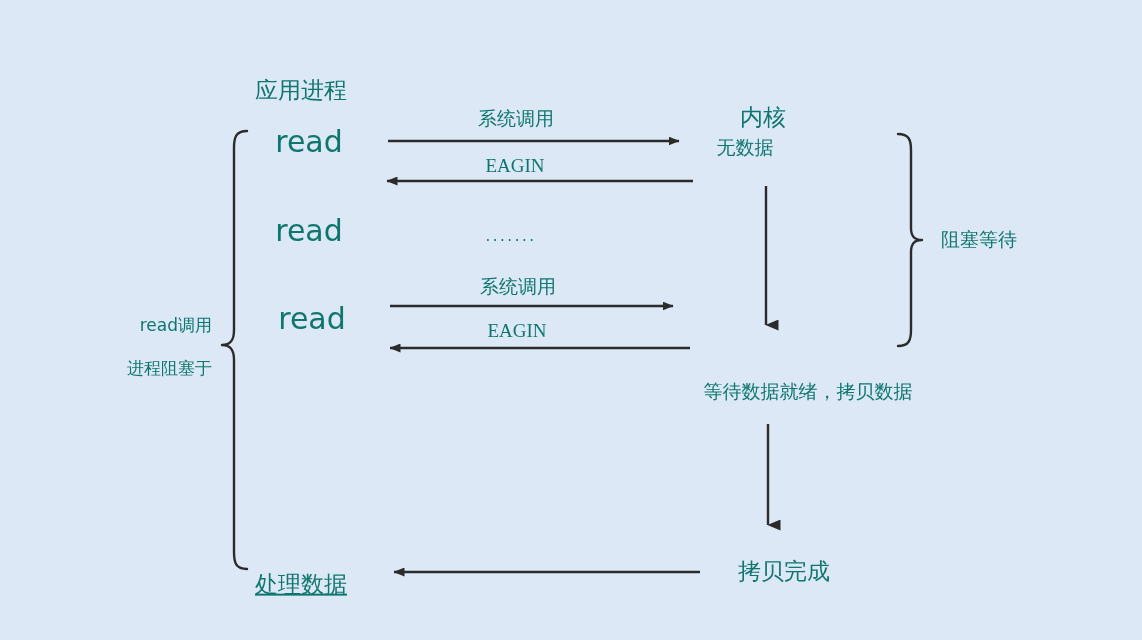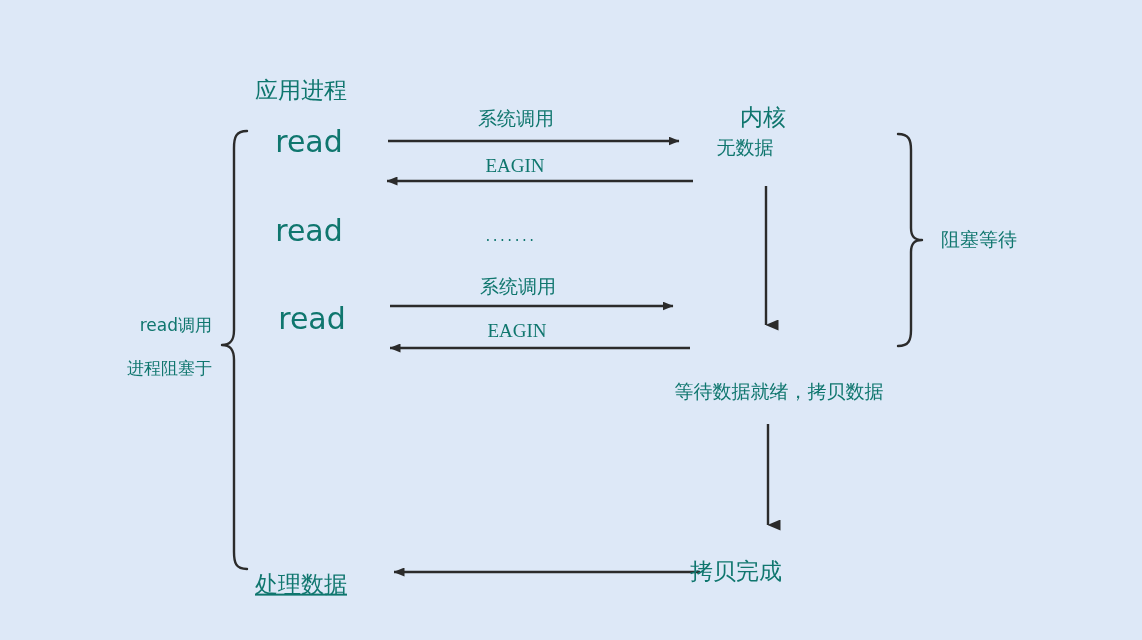--- a/index.html
+++ b/index.html
@@ -114,22 +114,22 @@
   <div class="lbl c t-head" style="left:301px; top:584px;text-decoration:underline;">处理数据</div>
 
   <div class="lbl r t-small" style="left:212px; top:347px;">
     <span>read调用</span><br>
     <span>进程阻塞于</span>
   </div>
 
   <div class="lbl l t-mid" style="left:941px; top:240px;">阻塞等待</div>
 
   <div class="lbl c t-mid" style="left:745px; top:148px;">无数据</div>
-  <div class="lbl c t-mid" style="left:779px; top:392px;text-align:right;">等待数据就绪，拷贝数据</div>
-  <div class="lbl c t-head" style="left:736px; top:571px;text-align:right;">拷贝完成</div>
+  <div class="lbl c t-mid" style="left:808px; top:392px;text-align:right;">等待数据就绪，拷贝数据</div>
+  <div class="lbl c t-head" style="left:784px; top:571px;text-align:right;">拷贝完成</div>
 
   <div class="lbl c t-mid" style="left:516px; top:119px;">系统调用</div>
   <div class="lbl c t-mid" style="left:515px; top:166px;">EAGIN</div>
   <div class="lbl c t-dots" style="left:511px; top:236px;">.......</div>
   <div class="lbl c t-mid" style="left:518px; top:287px;">系统调用</div>
   <div class="lbl c t-mid" style="left:517px; top:331px;">EAGIN</div>
 
 </div>
 
 </body></html>

